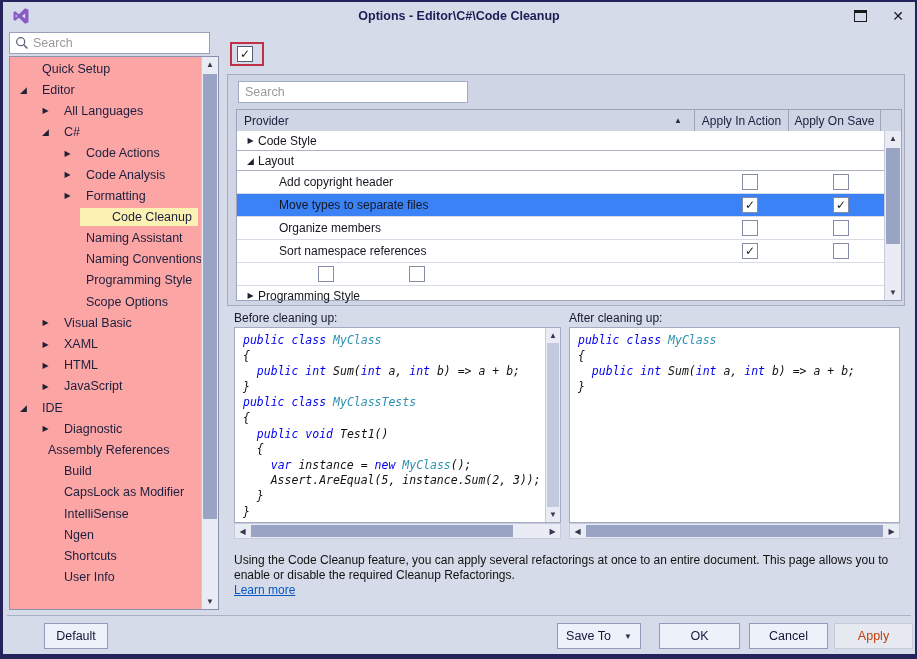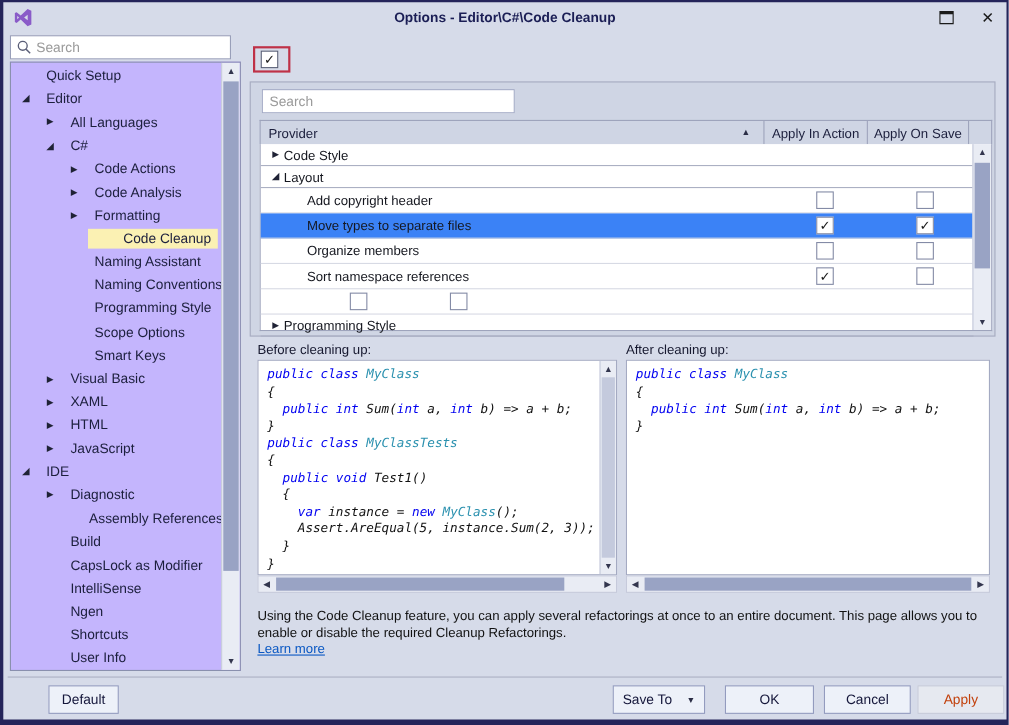--- a/index.html
+++ b/index.html
@@ -12,21 +12,21 @@
   .title{position:absolute;left:0;right:0;text-align:center;font-weight:bold;font-size:12.5px;color:#1B1E55;pointer-events:none;}
   .winbtns{position:absolute;right:8px;top:0;height:27px;display:flex;align-items:center;gap:20px;}
   .maxicon{width:11px;height:8px;border:1px solid #1a1a1a;border-top-width:3px;background:transparent;}
   .closeicon{font-size:14px;color:#1a1a1a;line-height:1;}
   .winbtn{cursor:default;display:flex;align-items:center;justify-content:center;width:18px;height:18px;}
   
   .side-search{position:absolute;left:6px;top:30px;width:201px;height:22px;background:#fff;border:1px solid #999FB9;
     display:flex;align-items:center;box-sizing:border-box;}
   .side-search svg{margin:0 4px 0 5px;}
   .placeholder{color:#9A9A9A;font-size:12.5px;}
-  .tree{position:absolute;left:6px;top:54px;width:210px;height:554px;background:#c4b5fd;border:1px solid #8A90AE;
+  .tree{position:absolute;left:6px;top:54px;width:210px;height:554px;background:#fca5a5;border:1px solid #8A90AE;
     box-sizing:border-box;overflow:hidden;}
   .tree-rows{position:absolute;left:0;top:1px;right:17px;}
   .tree-row{height:21.2px;display:flex;align-items:center;white-space:nowrap;font-size:12.5px;color:#1C1F3D;}
   .exp{width:15px;display:inline-block;text-align:center;font-size:8px;color:#1F2235;flex:none;}
   .exp.open{font-size:9px;}
   .tree-label{margin-left:5px;padding:2px 6px;}
   .tree-label.sel{background:#FBF1B3;padding-left:32px;}
   
   .vscroll{position:absolute;top:0;bottom:0;right:0;width:17px;background:#E9ECF4;border-left:1px solid #C6CADB;box-sizing:border-box;}
   .sb-arrow{position:absolute;left:0;right:0;height:15px;display:flex;align-items:center;justify-content:center;
@@ -149,24 +149,20 @@
           <span class="tree-label">Naming Conventions</span>
         </div>
         <div class="tree-row" style="padding-left: 50px;">
           <span class="exp"></span>
           <span class="tree-label">Programming Style</span>
         </div>
         <div class="tree-row" style="padding-left: 50px;">
           <span class="exp"></span>
           <span class="tree-label">Scope Options</span>
         </div>
-        <div class="tree-row" style="padding-left: 50px;">
-          <span class="exp"></span>
-          <span class="tree-label">Smart Keys</span>
-        </div>
         <div class="tree-row" style="padding-left: 28px;">
           <span class="exp">▶</span>
           <span class="tree-label">Visual Basic</span>
         </div>
         <div class="tree-row" style="padding-left: 28px;">
           <span class="exp">▶</span>
           <span class="tree-label">XAML</span>
         </div>
         <div class="tree-row" style="padding-left: 28px;">
           <span class="exp">▶</span>
@@ -177,21 +173,21 @@
           <span class="tree-label">JavaScript</span>
         </div>
         <div class="tree-row" style="padding-left: 6px;">
           <span class="exp open">◢</span>
           <span class="tree-label">IDE</span>
         </div>
         <div class="tree-row" style="padding-left: 28px;">
           <span class="exp">▶</span>
           <span class="tree-label">Diagnostic</span>
         </div>
-        <div class="tree-row" style="padding-left: 45px;">
+        <div class="tree-row" style="padding-left: 12px;">
           <span class="exp"></span>
           <span class="tree-label">Assembly References</span>
         </div>
         <div class="tree-row" style="padding-left: 28px;">
           <span class="exp"></span>
           <span class="tree-label">Build</span>
         </div>
         <div class="tree-row" style="padding-left: 28px;">
           <span class="exp"></span>
           <span class="tree-label">CapsLock as Modifier</span>

